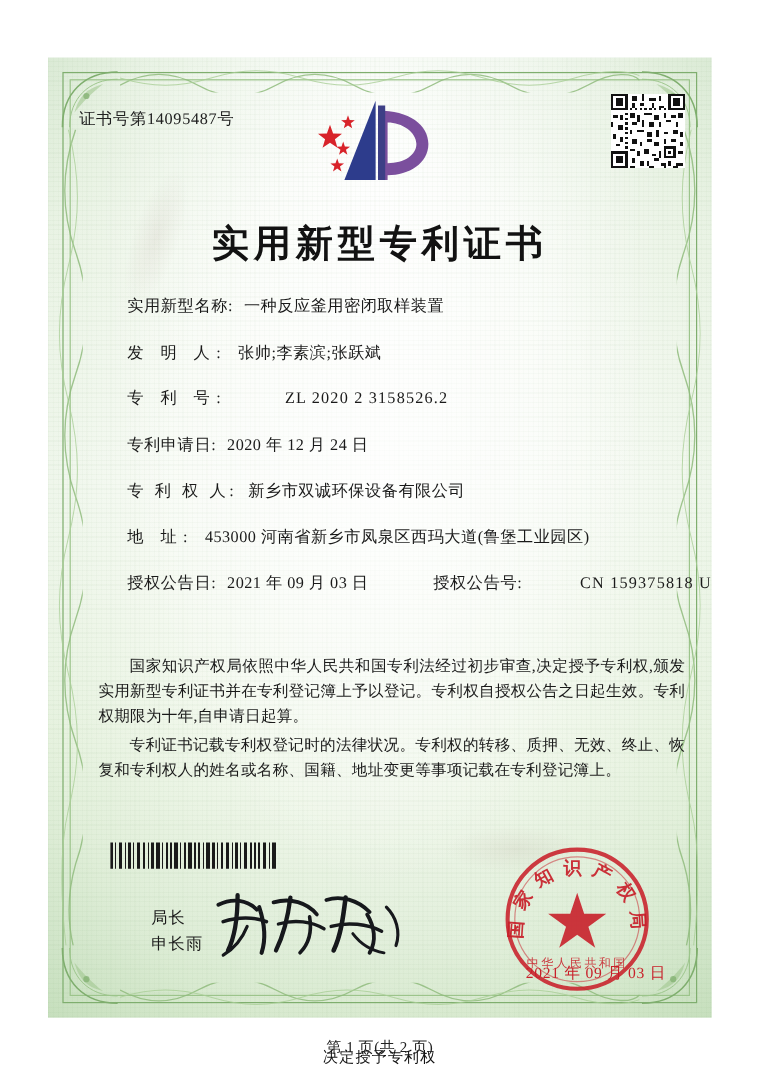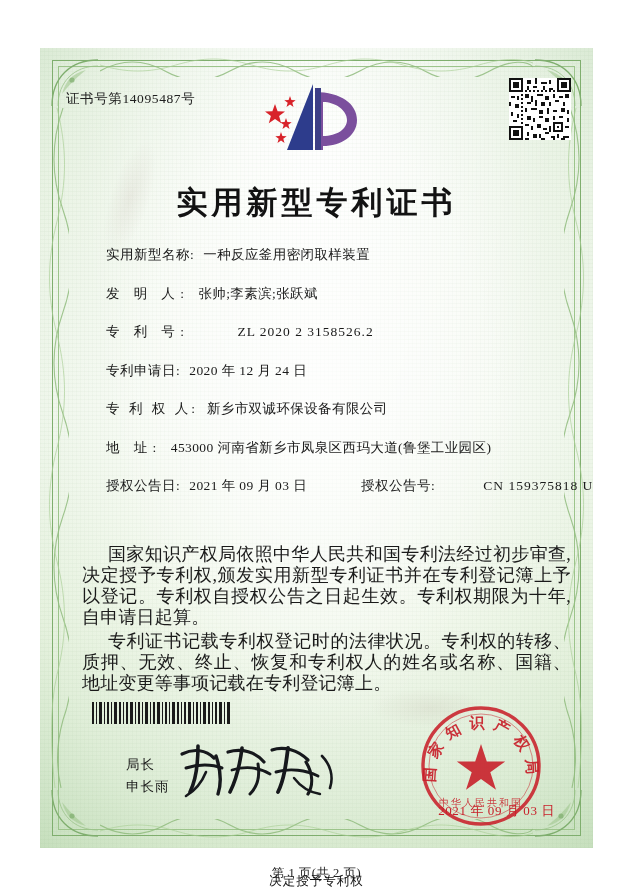--- a/index.html
+++ b/index.html
@@ -165,21 +165,21 @@
     display: flex;
     align-items: flex-start;
   }
 
   
   .paras {
     position: absolute;
     left: 82px;
     right: 62px;
     top: 532px;
-    font-size: 18px;
+    font-size: 13px;
     line-height: 21px;
     text-align: justify;
     color: #1a1a1a;
     letter-spacing: 0.2px;
   }
   .paras p {
     margin: 0 0 3px 0;
     text-indent: 26px;
   }
 

